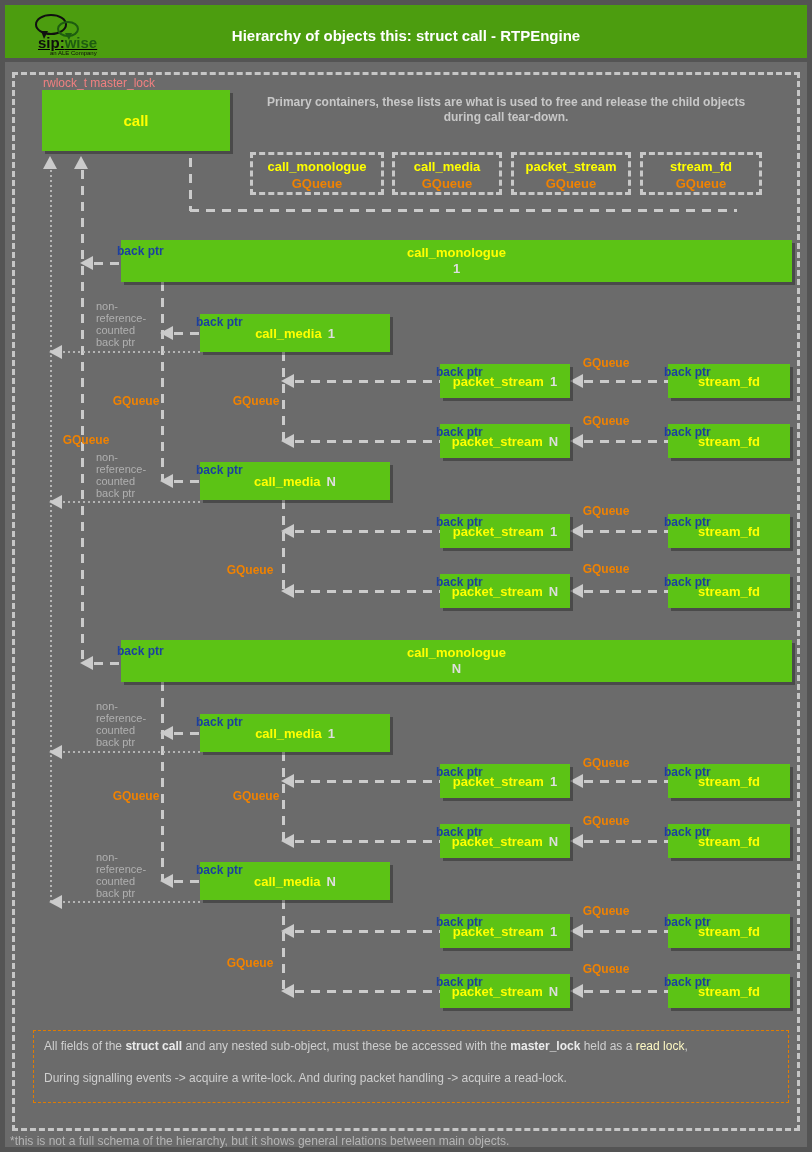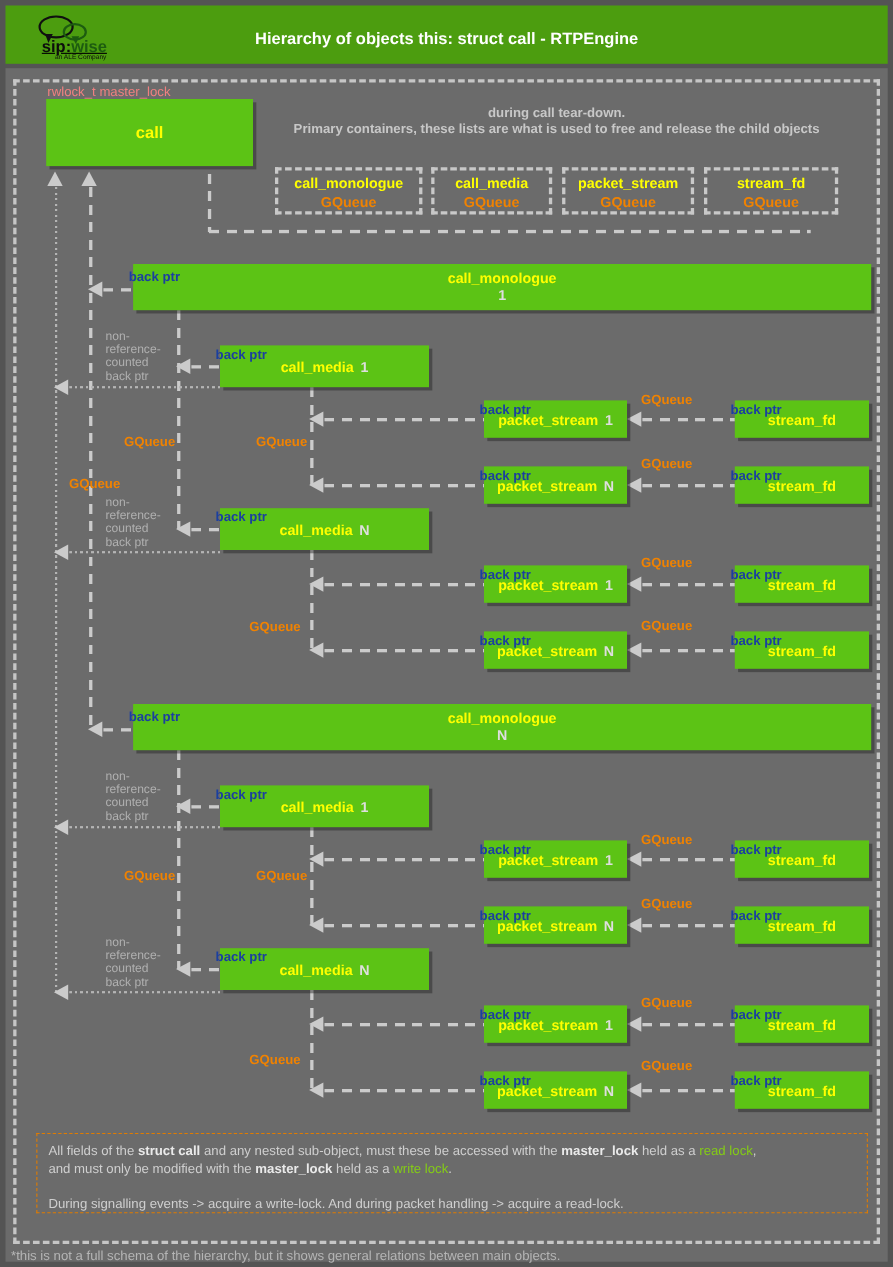--- a/index.html
+++ b/index.html
@@ -62,21 +62,21 @@
       color:#c8c8c8;font-size:12px;font-weight:bold;line-height:15px;}
 
   .legend{position:absolute;top:152px;height:34px;border:3px dashed #c8c8c8;
       text-align:center;font-weight:bold;font-size:13px;line-height:17px;padding-top:3px;box-sizing:content-box;}
   .legend .t{color:#ffff00;display:block;}
   .legend .s{color:#f08200;display:block;}
 
   #footer-box{position:absolute;left:33px;top:1030px;width:734px;height:57px;
       border:1px dashed #e07c00;padding:7px 10px;font-size:12px;line-height:16px;color:#cfcfcf;}
   #footer-box .b{font-weight:bold;color:#eaeaea;}
-  #footer-box .o{color:#84cc16;}
+  #footer-box .o{color:#fef9c3;}
 
   #footnote{position:absolute;left:10px;top:1134px;font-size:12px;color:#b5b5b5;}
 </style>
 </head>
 <body>
 
 <div id="header">
   <div>
     <div class="bubble-big"></div>
     <div class="bubble-tail-big"></div>
@@ -87,22 +87,22 @@
   </div>
   <div id="title">Hierarchy of objects this: struct call - RTPEngine</div>
 </div>
 
 <div id="panel"></div>
 <div id="outer-border"></div>
 
 <div class="abs masterlock" style="left:43px;top:76px;">rwlock_t master_lock</div>
 
 <div id="top-note">
+  <div>Primary containers, these lists are what is used to free and release the child objects</div>
   <div>during call tear-down.</div>
-  <div>Primary containers, these lists are what is used to free and release the child objects</div>
 </div>
 
 <div class="legend" style="left:250px;width:128px;">
   <span class="t">call_monologue</span>
   <span class="s">GQueue</span>
 </div>
 <div class="legend" style="left:392px;width:104px;">
   <span class="t">call_media</span>
   <span class="s">GQueue</span>
 </div>
@@ -321,18 +321,17 @@
     <div class="abs nonref" style="left: 121px; top: 851px;">
       <div>non-</div>
       <div>reference-</div>
       <div>counted</div>
       <div>back ptr</div>
     </div>
   </div>
 
 <div id="footer-box">
     <div><span>All fields of the </span><span class="b">struct call</span><span> and any nested sub-object, must these be accessed with the </span><span class="b">master_lock</span><span> held as a </span><span class="o">read lock</span><span>,</span></div>
-    <div><span>and must only be modified with the </span><span class="b">master_lock</span><span> held as a </span><span class="o">write lock</span><span>.</span></div>
     <div>&nbsp;</div>
     <div><span>During signalling events -&gt; acquire a write-lock. And during packet handling -&gt; acquire a read-lock.</span></div>
   </div>
 
 <div id="footnote">*this is not a full schema of the hierarchy, but it shows general relations between main objects.</div>
 
 </body></html>

